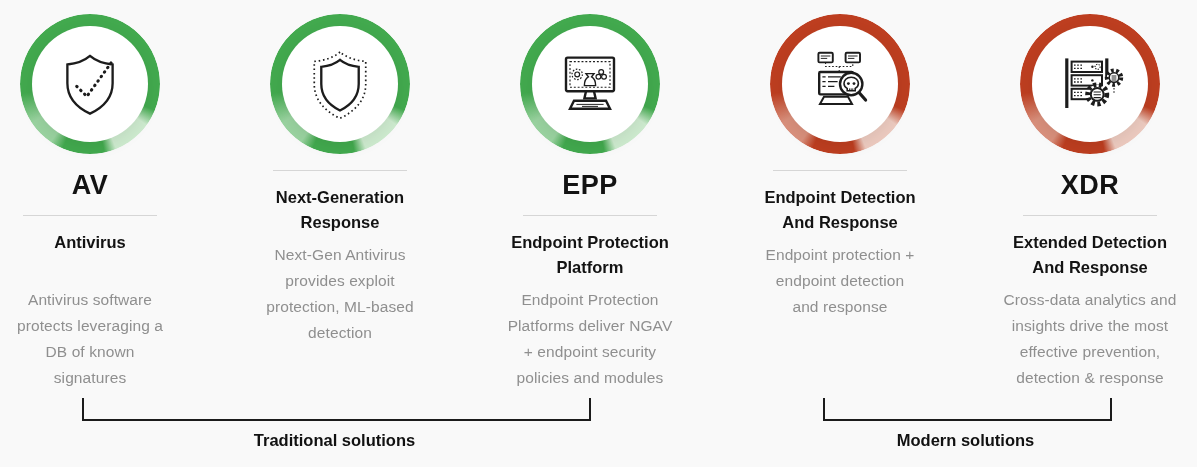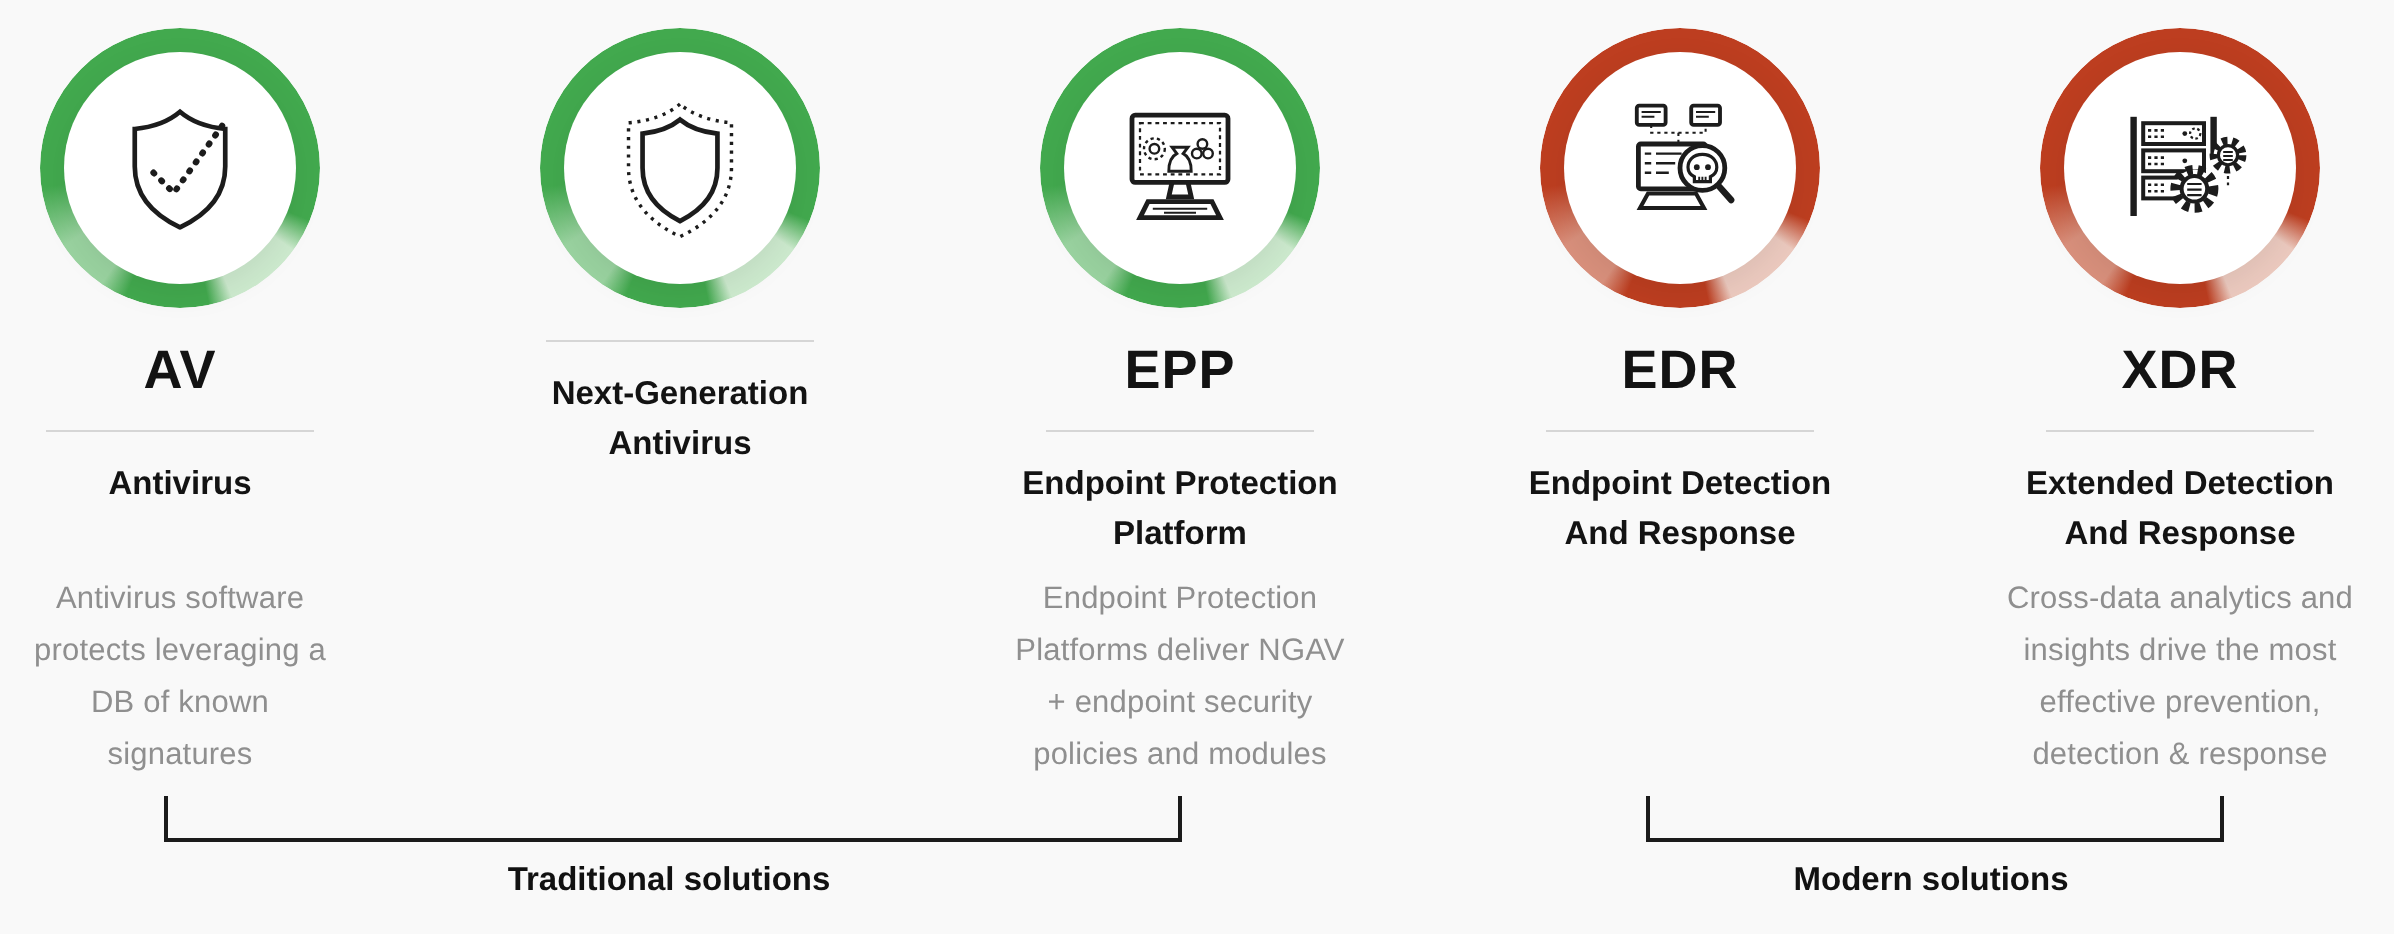--- a/index.html
+++ b/index.html
@@ -99,21 +99,25 @@
         <div class="ring"></div>
         <div class="inner">
           <svg width="78" height="78" viewBox="0 0 100 100">
             <path class="ink" stroke-width="2.2" stroke-dasharray="2 3.6" d="M50 9 C42 16 30 20 17 21 L17 50 C17 71 31 85 50 94 C69 85 83 71 83 50 L83 21 C70 20 58 16 50 9 Z"></path>
             <path class="ink" stroke-width="3" d="M50 19 C44 24 35 27 26 28 L26 50 C26 66 36 77 50 84 C64 77 74 66 74 50 L74 28 C65 27 56 24 50 19 Z"></path>
           </svg>
         </div>
       </div>
       <div class="divider"></div>
       <div class="subtitle">Next-Generation
-Antivirus</div>
+Response</div>
+      <div class="description">Next-Gen Antivirus
+provides exploit
+protection, ML-based
+detection</div>
     </div>
 
     <div class="column theme-green">
       <div class="badge">
         <div class="ring"></div>
         <div class="inner">
           <svg width="80" height="80" viewBox="0 0 100 100">
             <rect class="ink" stroke-width="3" x="20" y="17" width="60" height="42" rx="2"></rect>
             <rect class="ink" stroke-width="1.4" stroke-dasharray="2.4 2.4" x="25" y="22" width="50" height="32"></rect>
             <circle class="ink" stroke-width="1.5" stroke-dasharray="2 2" cx="34" cy="38" r="6.5"></circle>
@@ -153,24 +157,26 @@
             <path class="ink" stroke-width="2.5" d="M30 66 H60 L65 75 H25 Z"></path>
             <circle cx="64" cy="50" r="14" fill="#ffffff" stroke="#1c1c1c" stroke-width="3"></circle>
             <path class="ink" stroke-width="4" stroke-linecap="round" d="M74 61 L82 70"></path>
             <path class="ink" stroke-width="2" d="M64 41.5 C58 41.5 55 45.5 55 49.5 C55 52.5 57 54.5 59 55.5 V58.5 H69 V55.5 C71 54.5 73 52.5 73 49.5 C73 45.5 70 41.5 64 41.5 Z"></path>
             <circle cx="60.5" cy="49.5" r="1.8" fill="#1c1c1c"></circle>
             <circle cx="67.5" cy="49.5" r="1.8" fill="#1c1c1c"></circle>
             <path class="ink" stroke-width="1.2" d="M62 55.5 V58 M64 55.5 V58 M66 55.5 V58"></path>
           </svg>
         </div>
       </div>
-      <div class="acronym">EDR</div>
       <div class="divider"></div>
       <div class="subtitle">Endpoint Detection
 And Response</div>
+      <div class="description">Endpoint protection +
+endpoint detection
+and response</div>
     </div>
 
     <div class="column theme-red">
       <div class="badge">
         <div class="ring"></div>
         <div class="inner">
           <svg width="80" height="80" viewBox="0 0 100 100">
             <path class="ink" stroke-width="4" d="M21 18 V80"></path>
             <path class="ink" stroke-width="4" d="M71 18 V42"></path>
             <rect class="ink" stroke-width="2.5" x="27" y="22" width="38" height="13"></rect>

